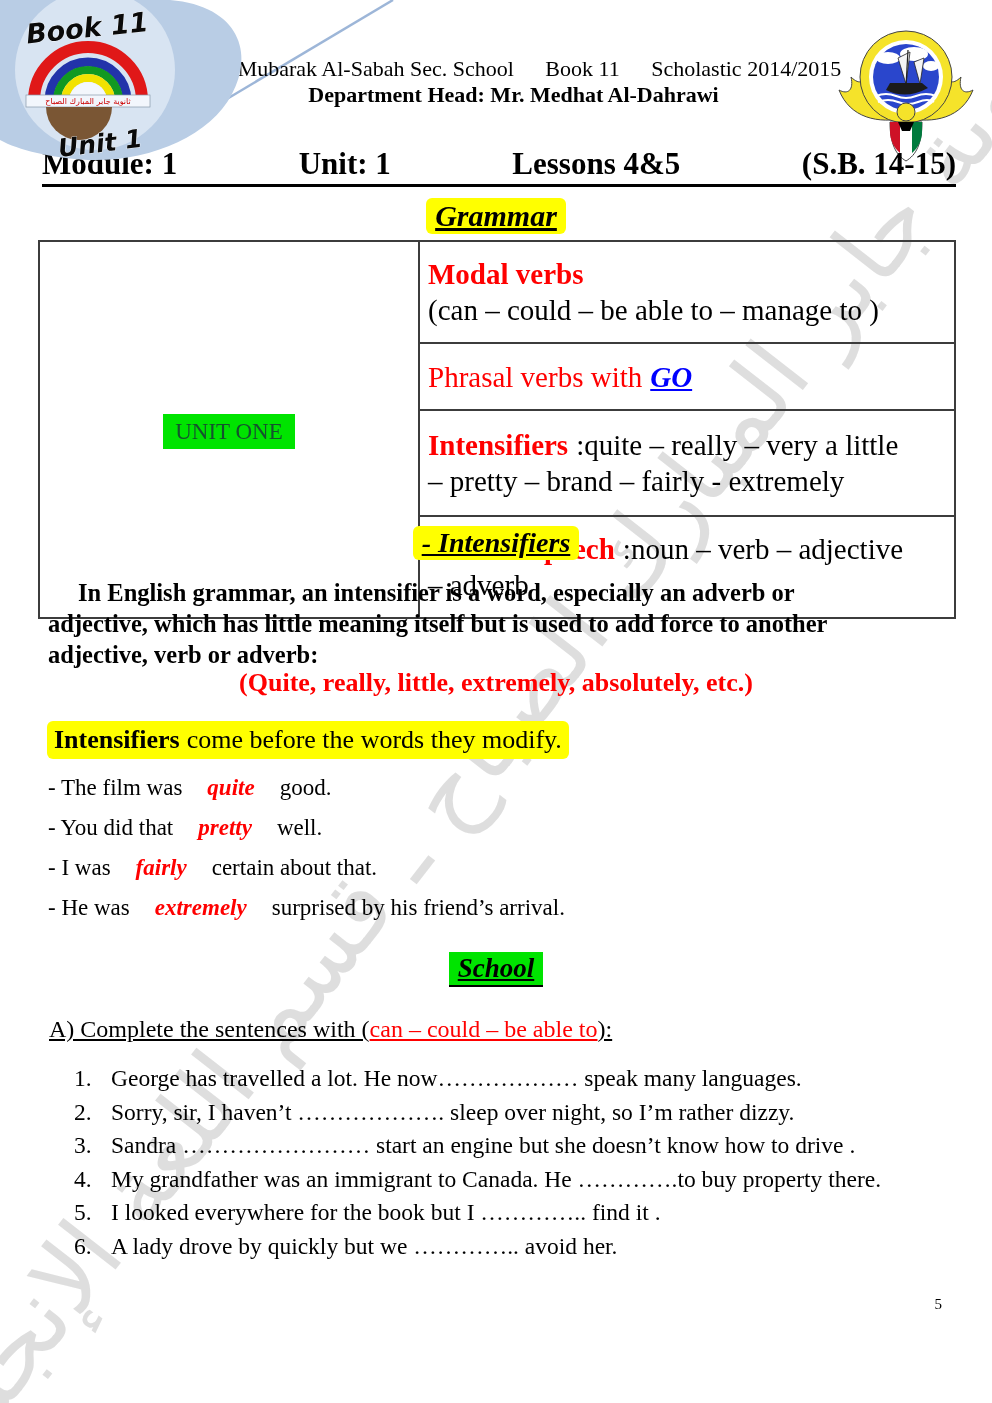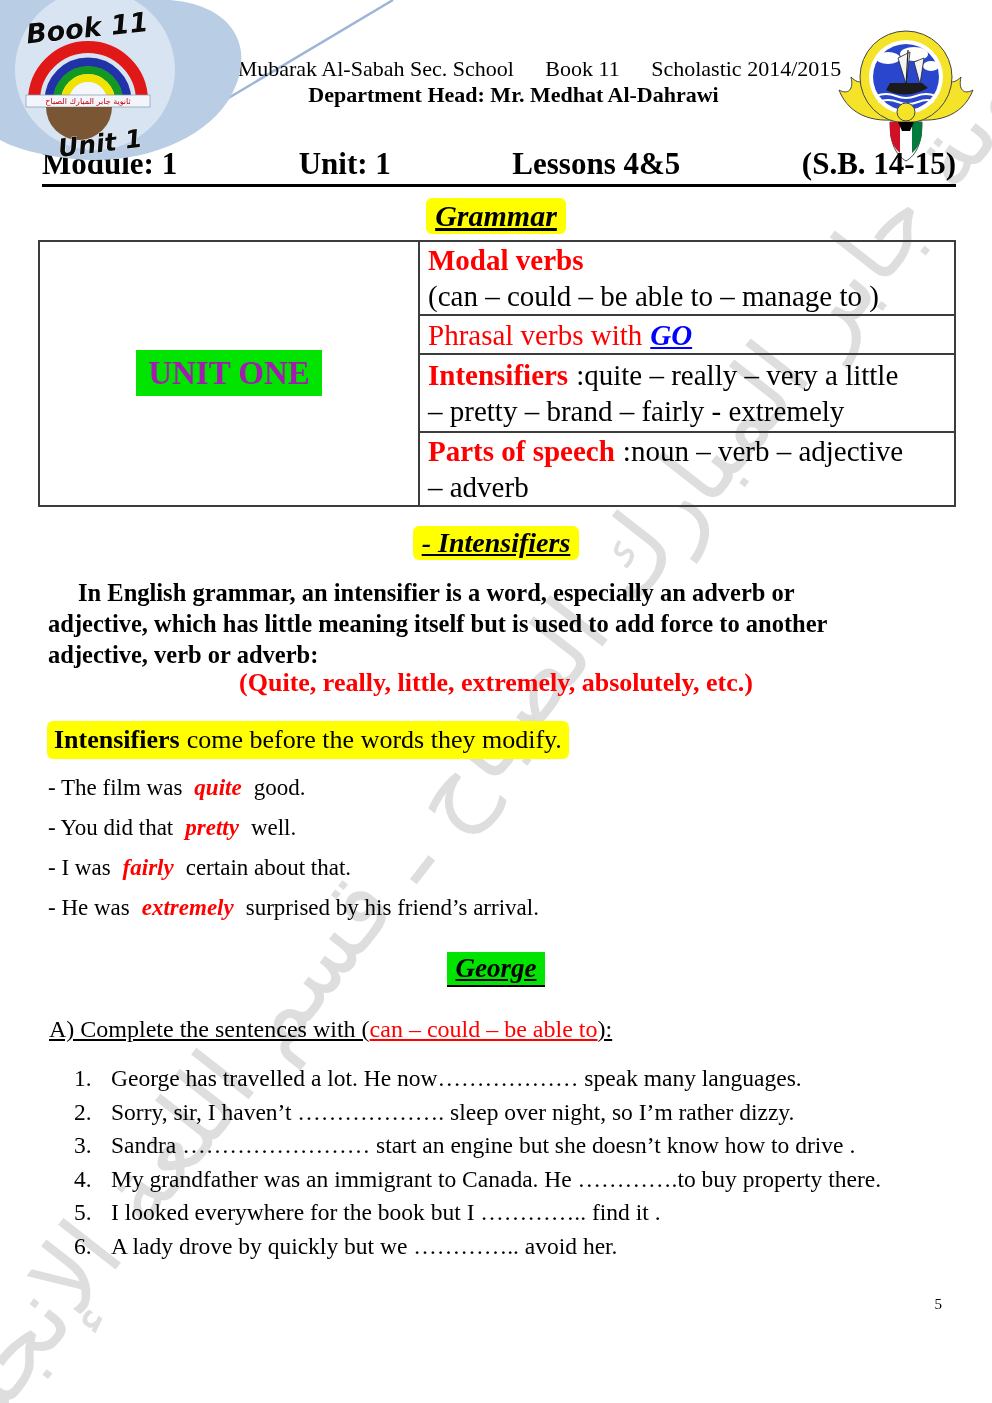--- a/index.html
+++ b/index.html
@@ -29,41 +29,41 @@
   .hl-green{background:#00e400;border-bottom:2px solid #000;}
   .head-txt{font-weight:bold;font-style:italic;text-decoration:underline;padding:1px 9px;display:inline-block;}
   .grammar-wrap{top:198px;}
   .grammar-wrap .head-txt{font-size:30px;}
   .intens-wrap{top:526px;}
   .intens-wrap .head-txt{font-size:28px;}
   .modals-wrap{top:952px;}
   .modals-wrap .head-txt{font-size:27px;}
   
   .unit-table{left:38px;top:240px;width:918px;border-collapse:collapse;font-size:29px;}
-  .unit-table td{border:2px solid #3c3c3c;padding:0 8px;vertical-align:middle;background:transparent;}
+  .unit-table td{border:2px solid #3c3c3c;padding:14px 8px;vertical-align:middle;background:transparent;}
   td.left-cell{width:362px;text-align:center;}
-  .unit-one{background:#00e400;color:#a21caf;font-weight:bold;font-size:33px;padding:5px 12px;}
+  .unit-one{background:#00e400;color:#14532d;font-weight:normal;font-size:23px;padding:5px 12px;}
   td.r{line-height:36px;}
   tr.r1 td.r{height:72px;} tr.r2 td.r{height:37px;} tr.r3 td.r{height:76px;} tr.r4 td.r{height:71px;}
   .t-red{color:#ff0000;font-weight:bold;margin-right:8px;}
   .t-red-reg{color:#ff0000;margin-right:8px;}
   .blk{display:block;}
   .go-link{color:#0000ff;font-weight:bold;font-style:italic;text-decoration:underline;}
   
   .para{top:577px;left:48px;right:42px;font-weight:bold;font-size:24.5px;line-height:31px;}
   .para .l1{text-indent:30px;}
   .red-center{top:668px;left:0;right:0;text-align:center;color:#ff0000;
               font-weight:bold;font-size:26px;}
   .rule-line{top:721px;left:47px;font-size:26px;}
   .rule-line .hl-yellow{padding:4px 7px;display:inline-block;}
   .rule-bold{font-weight:bold;}
   .rule-rest{margin-left:7px;}
   .examples{top:768px;left:48px;font-size:23px;}
   .example{height:40px;line-height:40px;}
-  .kw{color:#ff0000;font-weight:bold;font-style:italic;margin:0 12px;}
+  .kw{color:#ff0000;font-weight:bold;font-style:italic;margin:0 25px;}
   
   .ex-head{top:1016px;left:49px;font-weight:normal;font-size:24px;}
   .ex-head .u-black{text-decoration:underline;}
   .ex-head .u-red{color:#ff0000;text-decoration:underline;}
   .items{top:1062px;left:74px;right:26px;font-size:23.5px;}
   .item{display:flex;line-height:33.5px;height:33.5px;}
   .item .num{width:37px;flex:none;}
   .page-num{top:1296px;right:50px;font-size:15px;}
 </style>
 </head>
@@ -200,21 +200,21 @@
     </div>
     <div class="example">
       <span>- I was</span><span class="kw">fairly</span><span>certain about that.</span>
     </div>
     <div class="example">
       <span>- He was</span><span class="kw">extremely</span><span>surprised by his friend’s arrival.</span>
     </div>
   </div>
 
   <div class="layer center-wrap modals-wrap">
-    <span class="hl-green head-txt">George</span>
+    <span class="hl-green head-txt">School</span>
   </div>
 
   <div class="layer ex-head">
     <span class="u-black">A) Complete the sentences with (</span><span class="u-red">can – could – be able to</span><span class="u-black">):</span>
   </div>
 
   <div class="layer items">
     <div class="item">
       <span class="num">1.</span>
       <span>George has travelled a lot. He now……………… speak many languages.</span>

